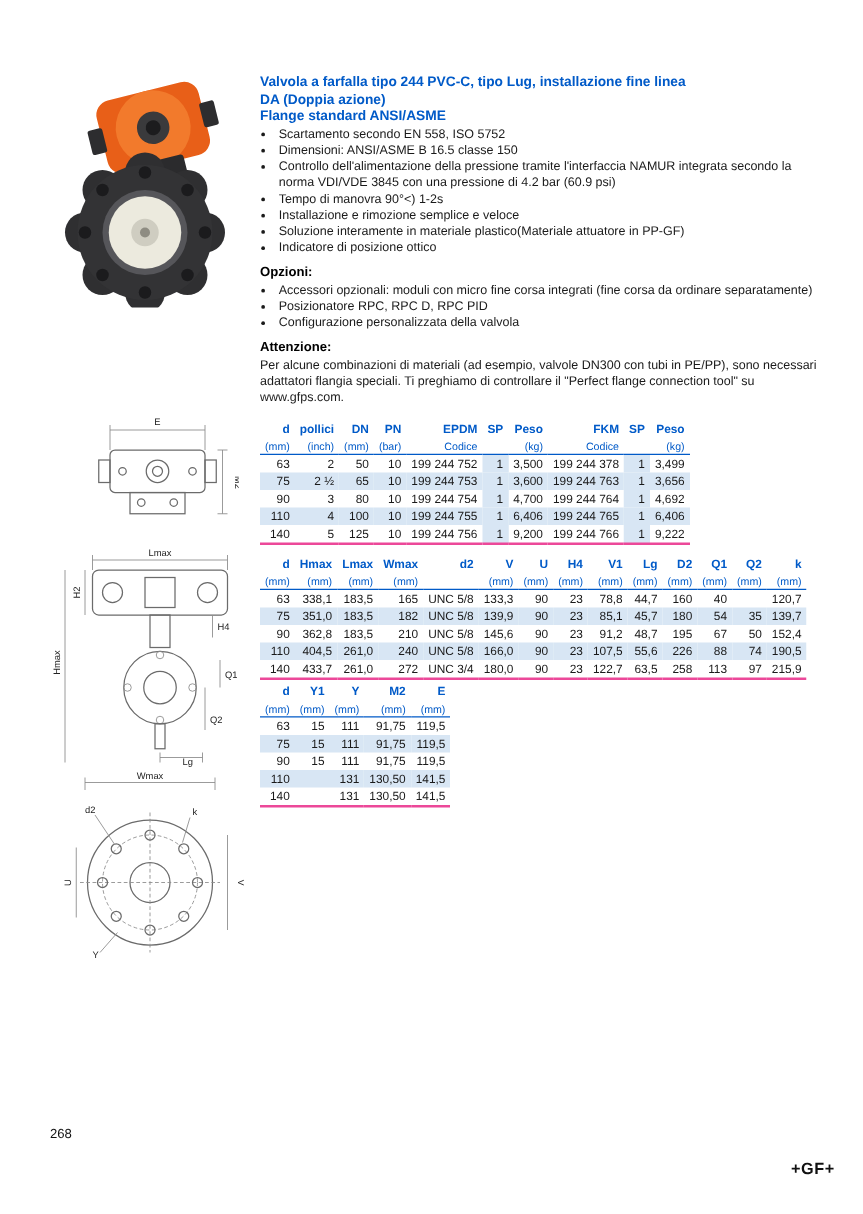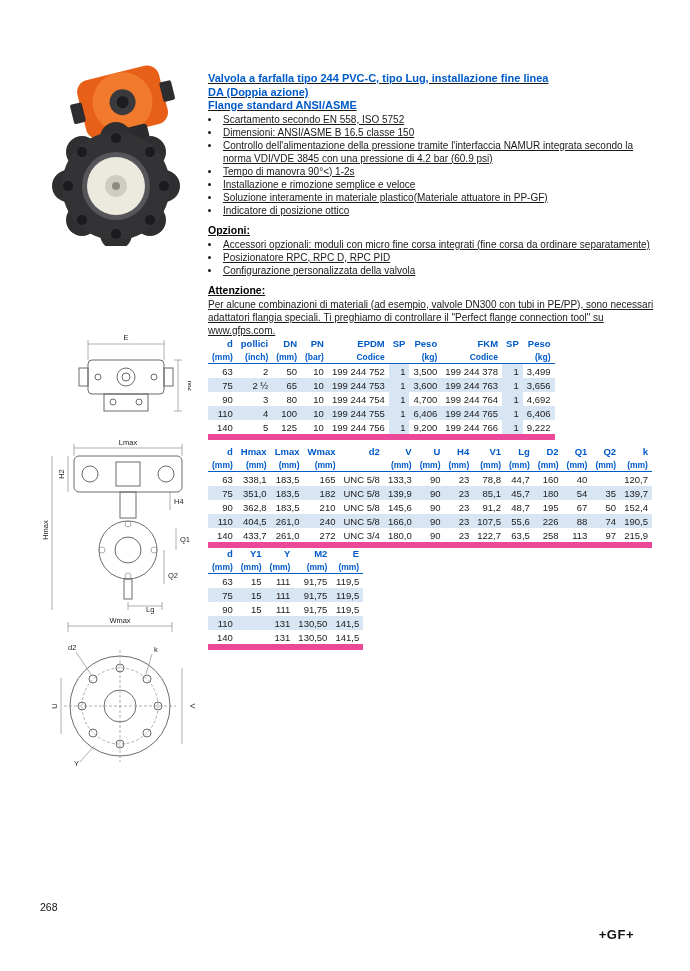--- a/index.html
+++ b/index.html
@@ -1,51 +1,51 @@
 <!DOCTYPE html>
 <html><head>
 <meta charset="utf-8">
 <style>
   html,body{margin:0;padding:0;background:#ffffff;}
   .page{position:relative;width:690px;height:971px;background:#fff;
         font-family:"Liberation Sans",sans-serif;color:#1a1a1a;overflow:hidden;}
 
-  .content{position:absolute;left:208px;top:72px;width:456px;text-decoration:underline;}
+  .content{position:absolute;left:208px;top:60px;width:456px;}
   .title{color:#005AC8;font-weight:bold;font-size:11px;line-height:13.5px;margin:0;}
   .sec-heading{font-size:10.5px;font-weight:bold;color:#000;margin:7px 0 2px 0;}
   ul.bullets{margin:0;padding-left:13px;font-size:10px;line-height:13px;}
   ul.bullets li{padding-left:2px;}
   p.note{font-size:10px;line-height:13px;margin:2px 0 0 0;}
 
   table{border-collapse:collapse;font-size:9.5px;white-space:nowrap;}
   th,td{padding:1.5px 4px;text-align:right;}
   thead{border-bottom:1px solid #005AC8;}
-  tbody{border-bottom:6px solid #ec4899;}
+  tbody{border-bottom:2px solid #ec4899;}
   tr.hdr-main th{color:#005AC8;font-weight:bold;font-size:9.5px;}
-  tr.hdr-units th{color:#005AC8;font-weight:bold;font-size:8.5px;margin-top:20px;}
+  tr.hdr-units th{color:#005AC8;font-weight:normal;font-size:8.5px;margin-top:20px;}
   tbody tr:nth-child(even) td{background:#d8e6f4;}
   .t-codes td:nth-child(5),.t-codes td:nth-child(8){font-weight:normal;}
   .t-codes td:nth-child(6),.t-codes td:nth-child(9){background:#d8e6f4;}
 
   .t-codes{position:absolute;left:208px;top:336px;}
   .t-dim1{position:absolute;left:208px;top:444px;}
   .t-dim2{position:absolute;left:208px;top:546px;}
 
   .photo{position:absolute;left:46px;top:56px;}
   .draw1{position:absolute;left:66px;top:332px;}
   .draw2{position:absolute;left:40px;top:438px;}
   .draw3{position:absolute;left:50px;top:616px;}
 
   .ln{stroke:#6b6b6b;fill:none;stroke-width:1;}
   .thin{stroke:#8d8d8d;fill:none;stroke-width:0.7;}
   .dash{stroke:#8d8d8d;fill:none;stroke-width:0.7;stroke-dasharray:3 2;}
   .lbl{font-size:7.5px;fill:#222;font-family:"Liberation Sans",sans-serif;}
 
   .footer-left{position:absolute;left:40px;top:901px;font-size:10.5px;color:#111;}
-  .footer-right{position:absolute;right:56px;top:927px;font-size:13px;font-weight:bold;
+  .footer-right{position:absolute;right:22px;top:927px;font-size:13px;font-weight:bold;
                 letter-spacing:0.5px;color:#111;}
 </style>
 </head>
 <body>
 
 <div class="page">
 
   <div class="photo">
     <svg width="155" height="190" viewBox="0 0 155 190">
 

